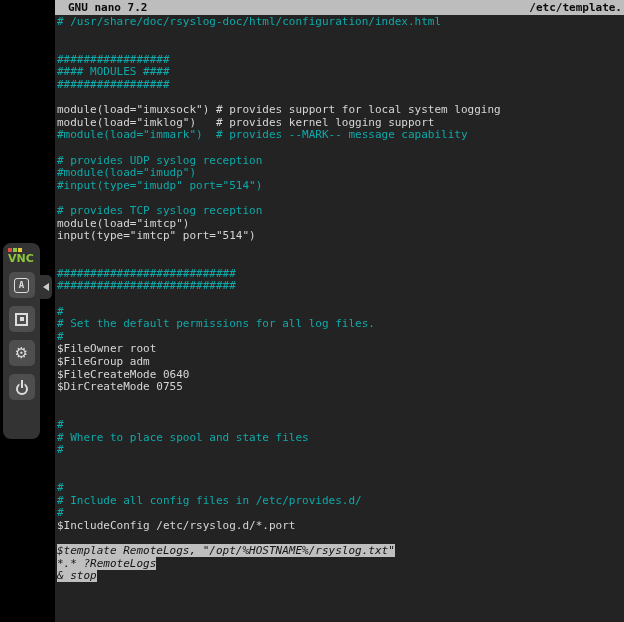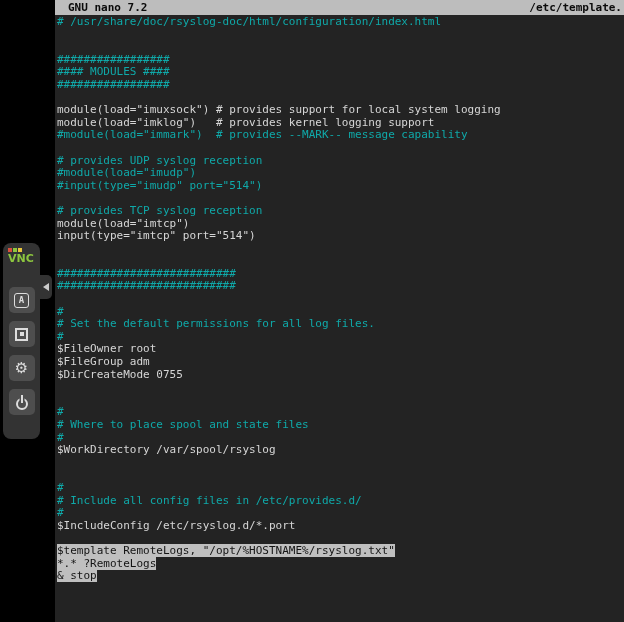--- a/index.html
+++ b/index.html
@@ -29,32 +29,33 @@
     padding:1px 0 0 2px;
     font-size:11px;
     line-height:12.6px;
   }
   .line { white-space:pre; height:12.6px; }
   .line.comment { color: var(--comment, #0fa9a9); }
   .line.plain   { color: var(--text, #d6d6d6); }
   .line.selected span {
     background: var(--selection_bg, #bfbfbf);
     color: var(--selection_text, #141414);
+    font-style: italic;
   }
 
   
   .vnc-panel {
     position:absolute; left:3px; top:243px;
     width:37px; height:196px;
     background:#333;
     border-radius:8px;
     display:flex; flex-direction:column; align-items:center;
     padding-top:5px;
   }
-  .vnc-logo { width:27px; margin-bottom:22px; }
+  .vnc-logo { width:27px; margin-bottom:7px; }
   .logo-dots { display:flex; gap:1px; margin-bottom:1px; }
   .logo-dots i { width:4px; height:4px; display:block; }
   .dot-red { background:#d94f3d; }
   .dot-green { background:#8dc63f; }
   .dot-yellow { background:#e8c63c; }
   .logo-text {
     font-family:"DejaVu Sans", sans-serif;
     font-size:11px; font-weight:bold;
     color: var(--accent_green, #8dc63f);
     line-height:12px;
@@ -162,27 +163,27 @@
       <div class="line plain"><span>&nbsp;</span></div>
       <div class="line plain"><span>&nbsp;</span></div>
       <div class="line comment"><span>###########################</span></div>
       <div class="line comment"><span>###########################</span></div>
       <div class="line plain"><span>&nbsp;</span></div>
       <div class="line comment"><span>#</span></div>
       <div class="line comment"><span># Set the default permissions for all log files.</span></div>
       <div class="line comment"><span>#</span></div>
       <div class="line plain"><span>$FileOwner root</span></div>
       <div class="line plain"><span>$FileGroup adm</span></div>
+      <div class="line plain"><span>$FileCreateMode 0640</span></div>
       <div class="line plain"><span>$DirCreateMode 0755</span></div>
       <div class="line plain"><span>&nbsp;</span></div>
       <div class="line plain"><span>&nbsp;</span></div>
       <div class="line comment"><span>#</span></div>
       <div class="line comment"><span># Where to place spool and state files</span></div>
       <div class="line comment"><span>#</span></div>
-      <div class="line plain"><span>$WorkDirectory /var/spool/rsyslog</span></div>
       <div class="line plain"><span>&nbsp;</span></div>
       <div class="line plain"><span>&nbsp;</span></div>
       <div class="line comment"><span>#</span></div>
       <div class="line comment"><span># Include all config files in /etc/provides.d/</span></div>
       <div class="line comment"><span>#</span></div>
       <div class="line plain"><span>$IncludeConfig /etc/rsyslog.d/*.port</span></div>
       <div class="line plain"><span>&nbsp;</span></div>
       <div class="line selected"><span>$template RemoteLogs, "/opt/%HOSTNAME%/rsyslog.txt"</span></div>
       <div class="line selected"><span>*.* ?RemoteLogs</span></div>
       <div class="line selected"><span>&amp; stop</span></div>

